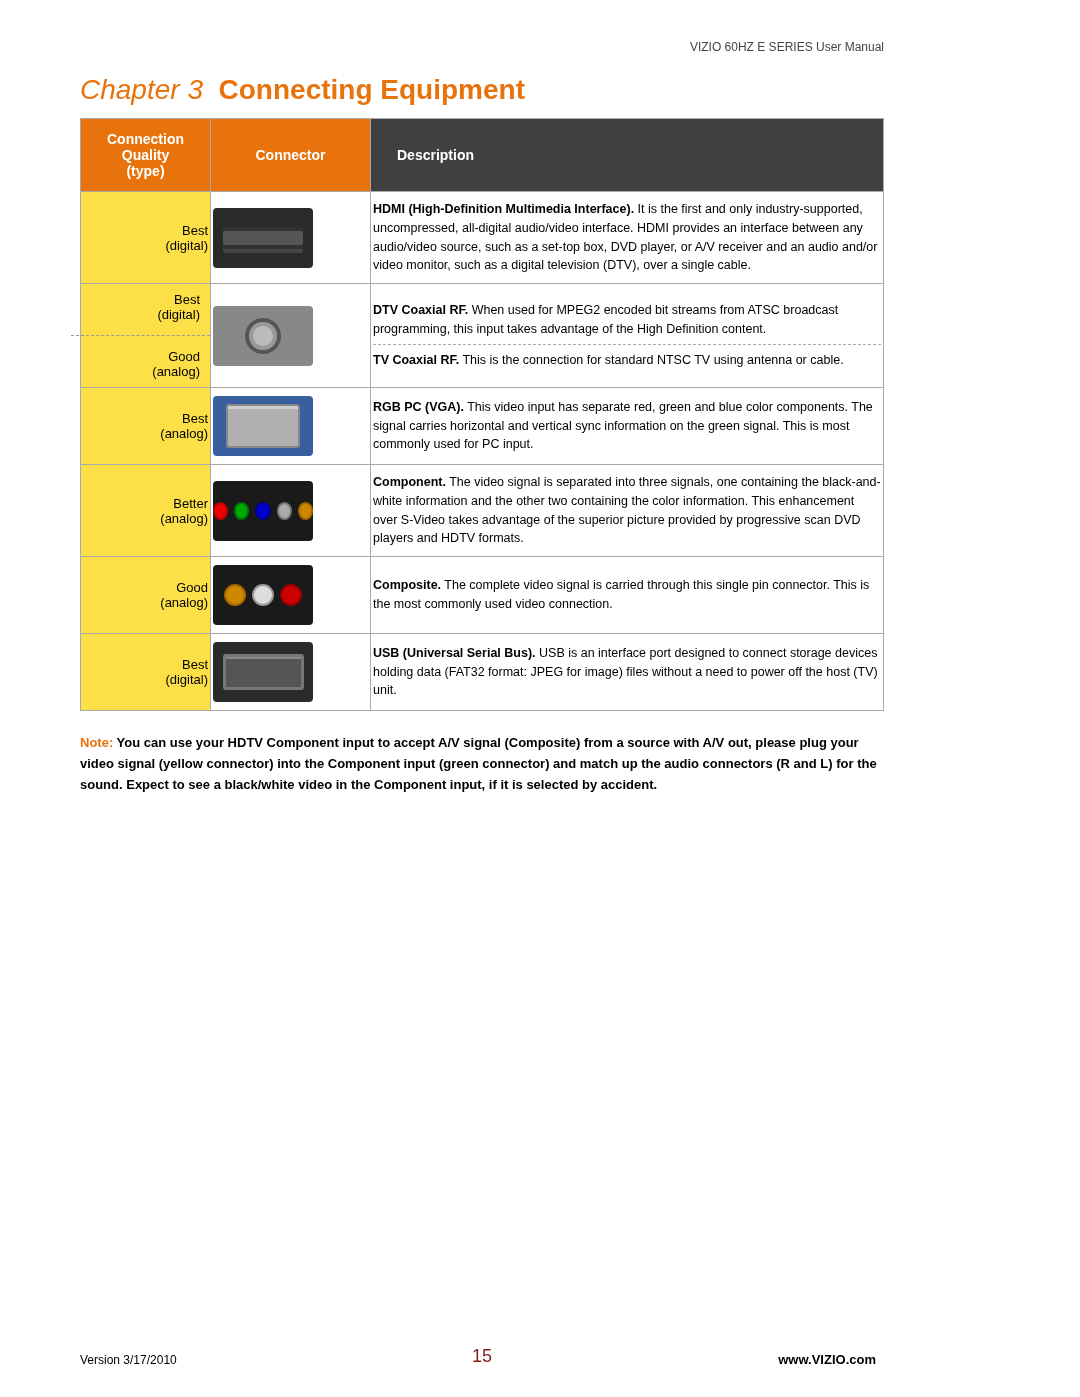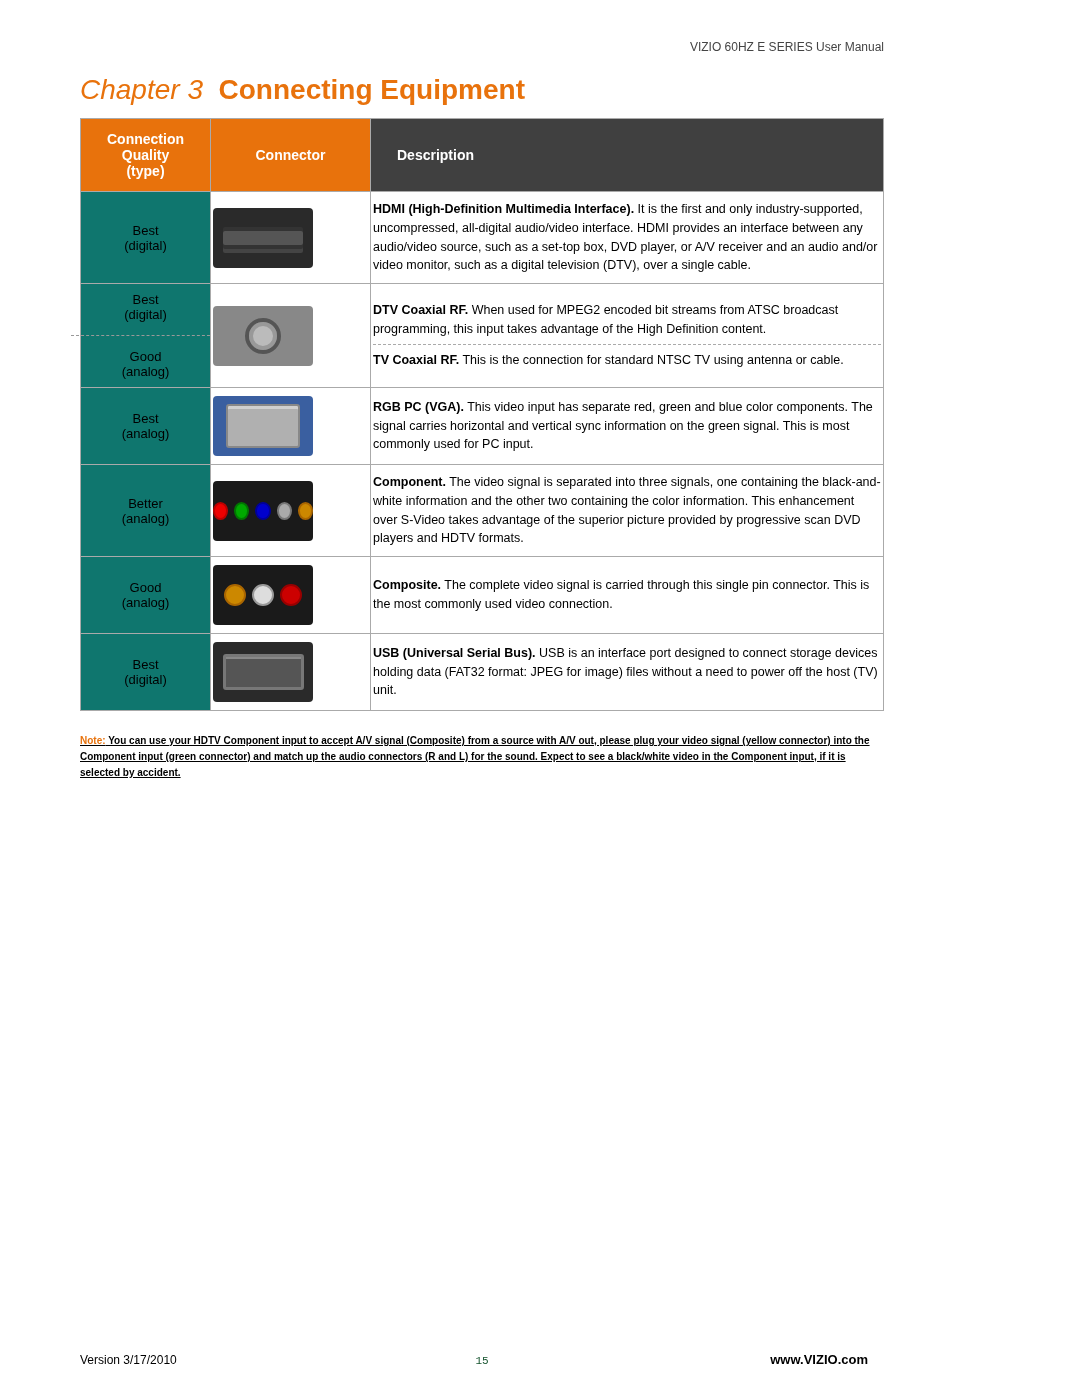--- a/index.html
+++ b/index.html
@@ -72,24 +72,24 @@
       background: #e8720c;
       width: 160px;
       text-align: center;
     }
     .header-row th.desc-col {
       background: #404040;
       text-align: left;
       margin-left: 12px;
     }
     .quality-cell {
-      text-align: center;
+      text-align: right;
       font-size: 13px;
       width: 120px;
-      background: #0f766e;
+      background: #fde047;
     }
     .connector-cell {
       text-align: center;
       width: 160px;
       background: #fff;
       padding: 10px;
     }
     .desc-cell {
       font-size: 12.5px;
       line-height: 1.5;
@@ -193,48 +193,46 @@
       content: '';
       width: 75px;
       height: 30px;
       background: #555;
       border-radius: 3px;
       border: 3px solid #777;
       box-shadow: inset 0 2px 0 #888;
     }
 
     .note-section {
-      font-size: 10px;
+      font-size: 13px;
       line-height: 1.6;
       margin-bottom: 28px;
-      text-decoration: underline;
     }
     .note-label {
       color: #e8720c;
       font-weight: bold;
     }
     .footer {
       position: absolute;
       bottom: 30px;
       left: 0;
-      right: 16px;
+      right: 8px;
       display: flex;
       justify-content: space-between;
       align-items: flex-end;
       padding: 0 80px;
       font-size: 12px;
     }
     .footer-center {
       position: absolute;
       bottom: 30px;
       left: 50%;
       transform: translateX(-50%);
-      font-size: 11px;
-      color: #14532d;
-      font-family: Liberation Mono, monospace;
+      font-size: 18px;
+      color: #7f1d1d;
     }
     .footer-website {
       font-weight: bold;
       font-size: 13px;
     }
     .dashed-sep {
       border: none;
       border-top: 1.5px dashed #999;
       margin: 5px -10px;
     }

